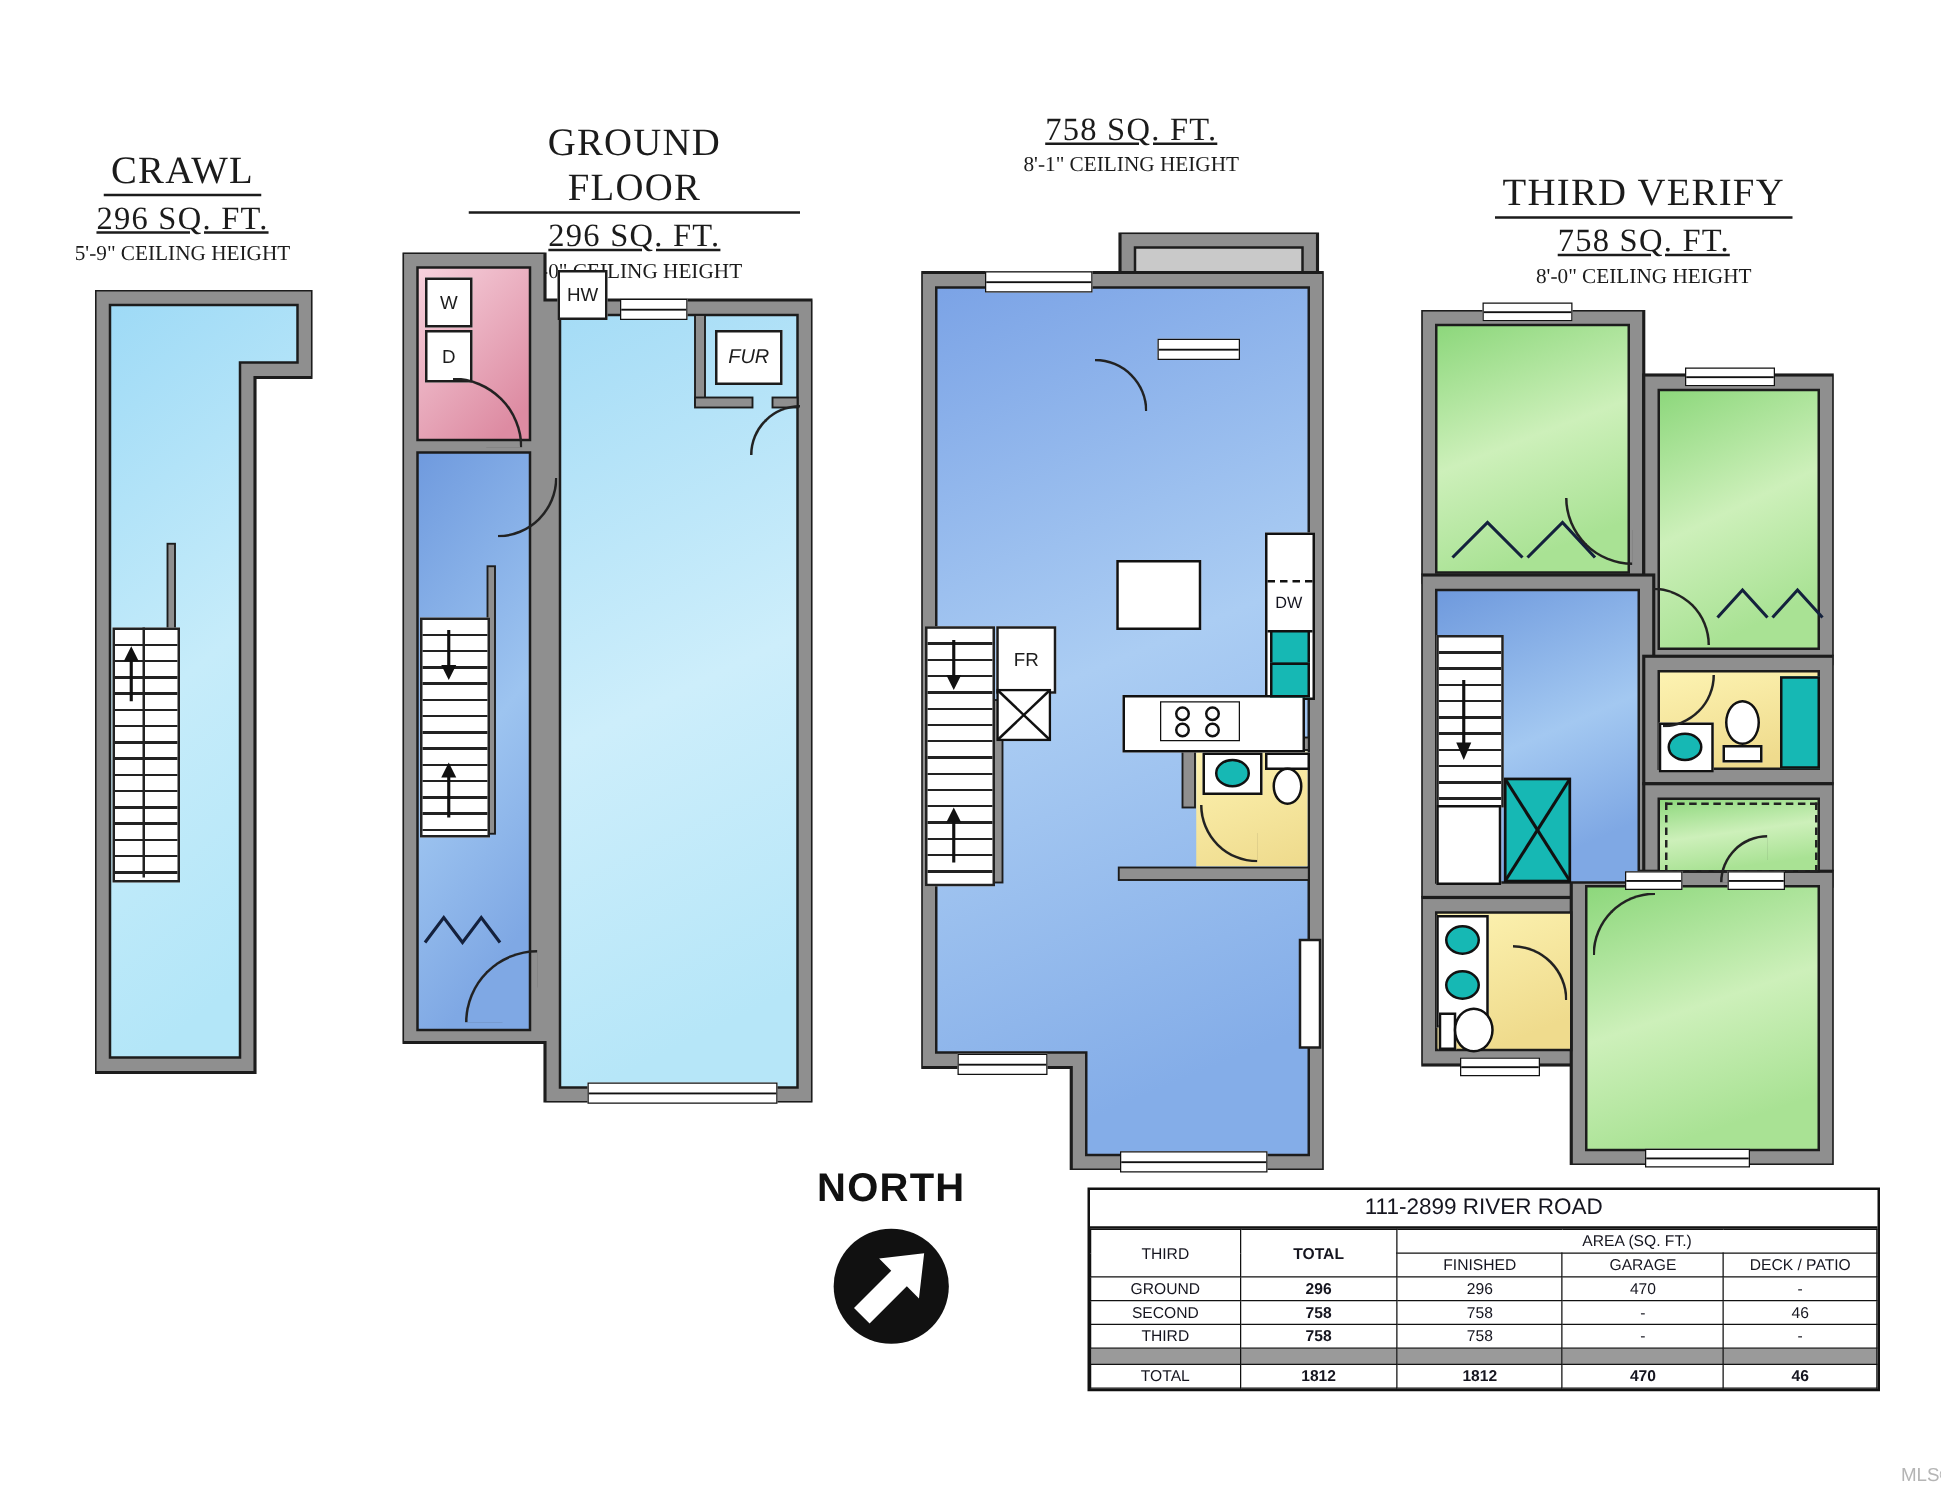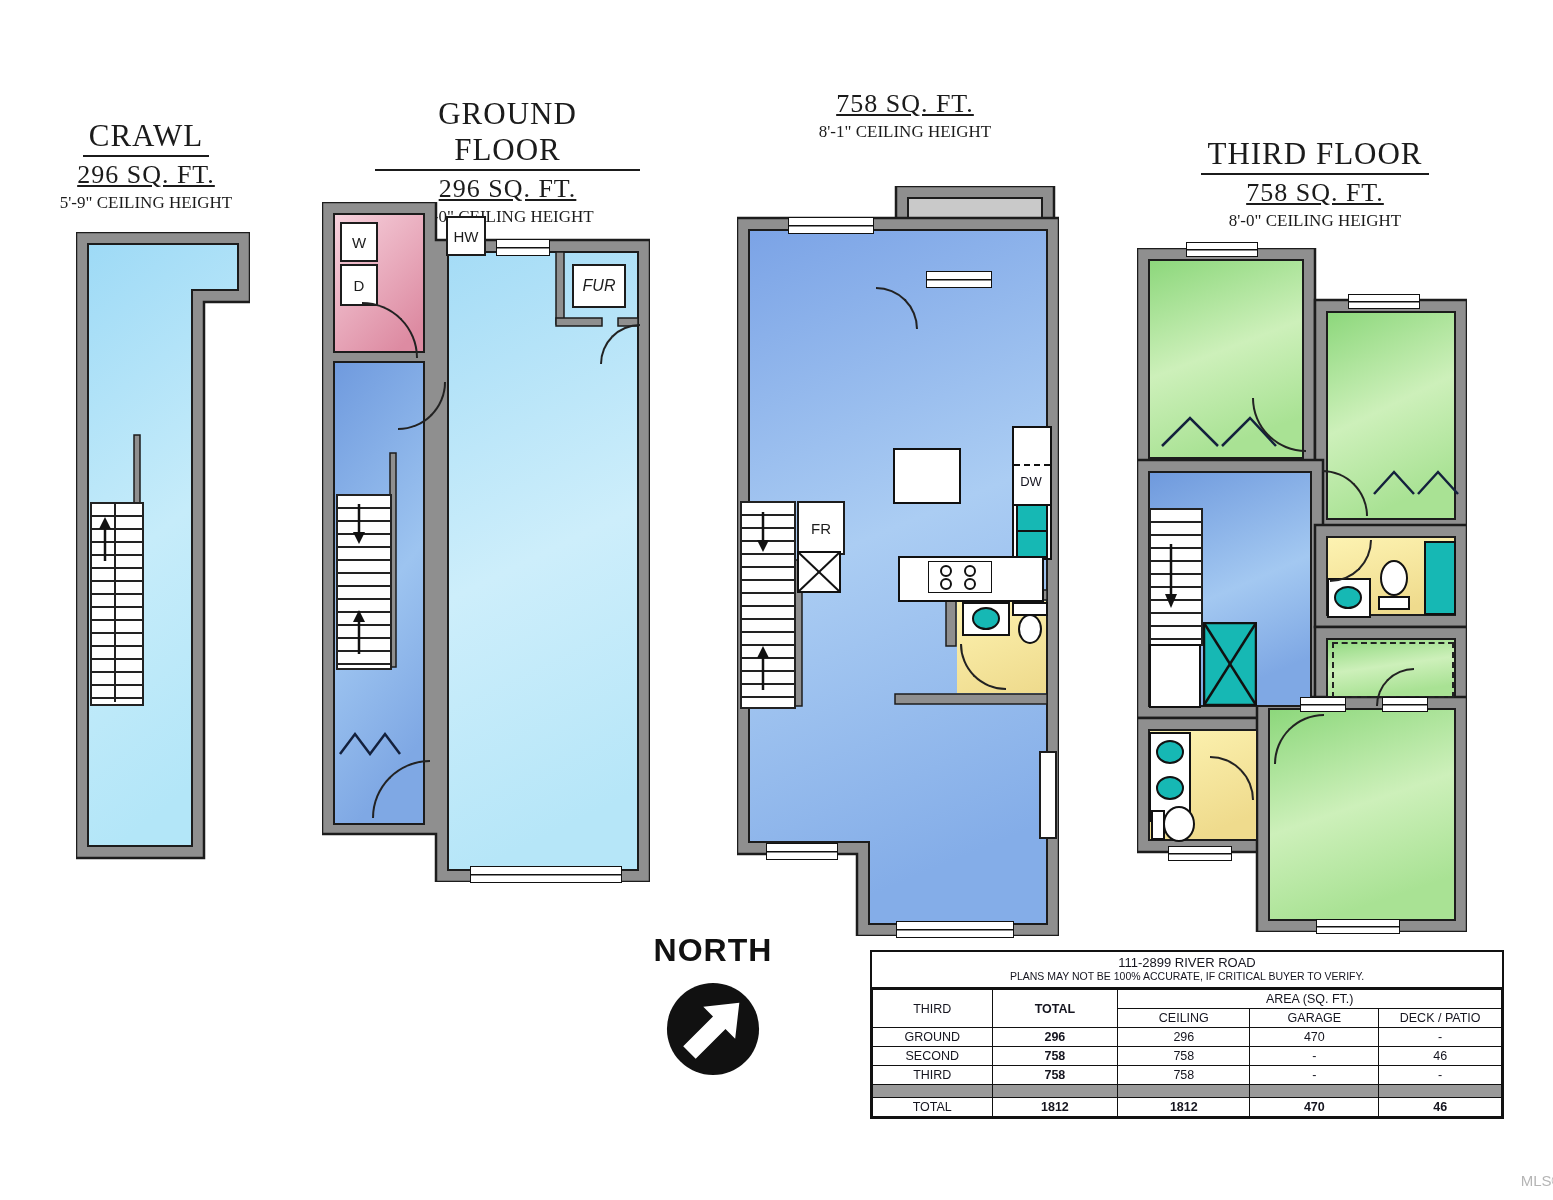--- a/index.html
+++ b/index.html
@@ -43,21 +43,21 @@
   .arc-bl{border-bottom:2px solid #222;border-left:2px solid #222;border-bottom-left-radius:100%;}
   .arc-br{border-bottom:2px solid #222;border-right:2px solid #222;border-bottom-right-radius:100%;}
   .dashedbox{position:absolute;border:2px dashed #222;z-index:6;}
   .patch{position:absolute;z-index:2;}
   svg.plan{position:absolute;z-index:1;}
   .zig{position:absolute;z-index:6;}
   .sarrow{position:absolute;z-index:7;}
   
   #area-table{position:absolute;left:870px;top:950px;width:630px;border:2.5px solid #111;background:#fff;}
   #area-table .thead{text-align:center;border-bottom:2px solid #111;padding:3px 0 5px;}
-  #area-table .tl1{font-size:13px;}
+  #area-table .tl1{font-size:18px;}
   #area-table .tl2{font-size:17px;}
   #area-table .tl3{font-size:10.5px;margin-top:2px;}
   #area-table .tl4{font-size:10.5px;}
   #area-table table{width:100%;border-collapse:collapse;table-layout:fixed;font-size:12.5px;}
   #area-table td,#area-table th{border:1.5px solid #111;text-align:center;padding:2px 0;font-weight:normal;}
   #area-table .b{font-weight:bold;}
   #area-table .gray td{background:var(--spacer,#9a9a9a);height:12px;padding:0;}
   #north-label{position:absolute;font-size:32px;letter-spacing:1px;color:#111;font-weight:bold;}
   #mls{position:absolute;color:#b5b5b5;font-size:15px;}
 </style>
@@ -260,21 +260,21 @@
   <div class="arc arc-tr" style="left:876px;top:287px;width:40px;height:40px;"></div>
   <div class="rlabel" style="left:842px;top:756px;width:150px;">
     <span class="rname">LIVING ROOM</span>
     <span class="rdims">18'-5"/11'-5" x 12'-5"</span>
   </div>
   <div class="rlabel" style="left:1004px;top:788px;width:38px;font-size:14px;">FP</div>
   <div class="window" style="left:766px;top:843px;width:70px;height:15px;"></div>
   <div class="window" style="left:896px;top:921px;width:116px;height:15px;"></div>
 
   <div class="ftitle" style="left:1175px;top:136px;width:280px;">
-    <span class="t1">THIRD FLOOR</span>
+    <span class="t1">THIRD VERIFY</span>
     <span class="t2">758 SQ. FT.</span>
     <span class="t3">8'-0" CEILING HEIGHT</span>
   </div>
   <svg class="plan" style="left:1137px;top:248px;" width="330" height="684" viewBox="0 0 330 684">
     <defs>
       <linearGradient id="gGreen" x1="0" y1="0" x2="0.3" y2="1">
         <stop offset="0" stop-color="#8cd77b"></stop>
           <stop offset="0.55" stop-color="#cdf0ba"></stop>
           <stop offset="1" stop-color="#a9e294"></stop>
       </linearGradient>
@@ -376,38 +376,37 @@
   <svg class="abs" style="left:664px;top:980px;" width="98" height="98" viewBox="0 0 100 100">
     <circle cx="50" cy="50" r="47" fill="#111"></circle>
     <g transform="rotate(45 50 50)">
       <polygon points="50,12 73,41 59,41 59,84 41,84 41,41 27,41" fill="#fff"></polygon>
     </g>
   </svg>
 
   <div id="area-table">
     <div class="thead">
       <div class="tl1">111-2899 RIVER ROAD</div>
-      <div class="tl4">PLANS MAY NOT BE 100% ACCURATE, IF CRITICAL BUYER TO VERIFY.</div>
     </div>
     <table>
       <colgroup>
           <col style="width:19%">
           <col style="width:20%">
           <col style="width:21%">
           <col style="width:20.5%">
           <col style="width:19.5%">
         </colgroup>
       <tbody>
           <tr>
         <th rowspan="2">THIRD</th>
         <th rowspan="2" class="b">TOTAL</th>
         <th colspan="3">AREA (SQ. FT.)</th>
       </tr>
       <tr>
-        <th>CEILING</th>
+        <th>FINISHED</th>
         <th>GARAGE</th>
         <th>DECK / PATIO</th>
       </tr>
       <tr>
         <td>GROUND</td>
         <td class="b">296</td>
         <td>296</td>
         <td>470</td>
         <td>-</td>
       </tr>

